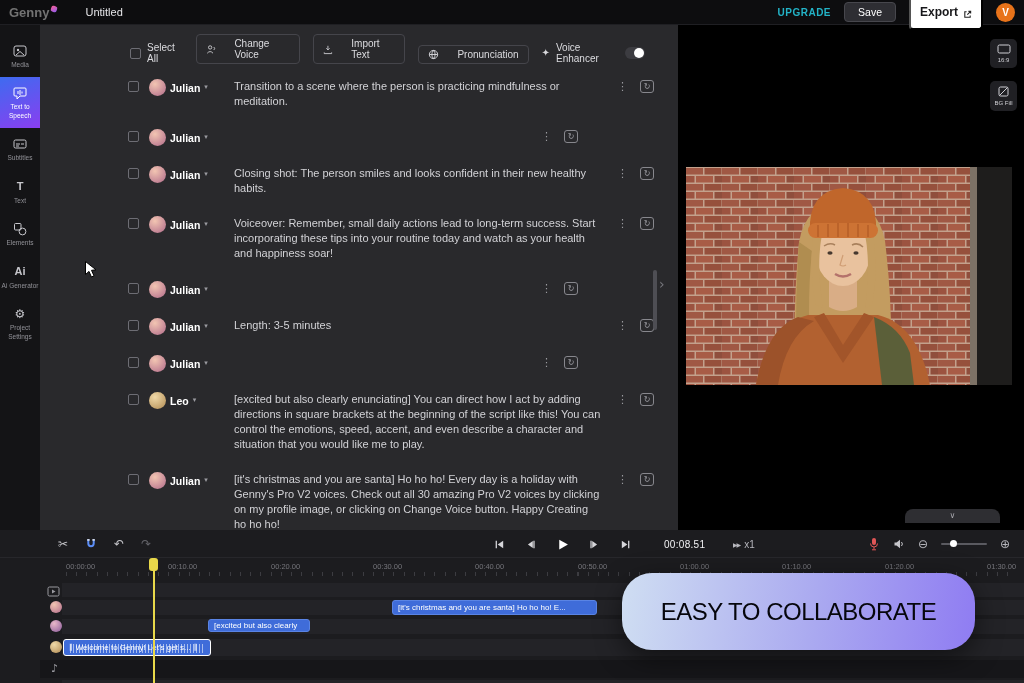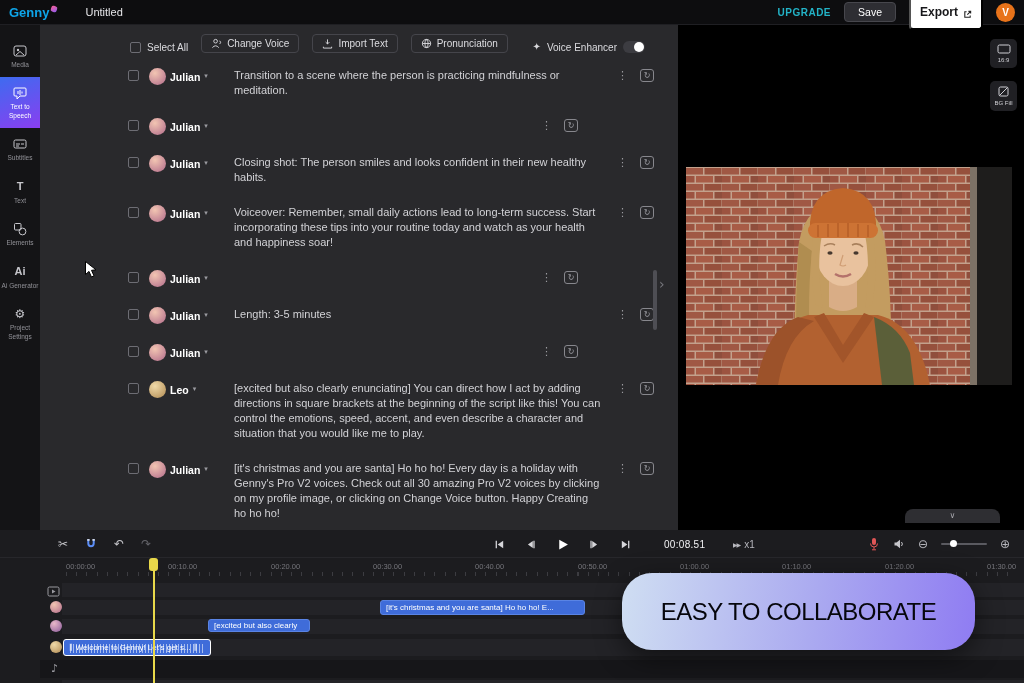--- a/index.html
+++ b/index.html
@@ -3,21 +3,21 @@
 <meta charset="utf-8">
 <style>
   *{margin:0;padding:0;box-sizing:border-box}
   html,body{background:#0a0a0b}
   body{width:1024px;height:683px;font-family:"Liberation Sans",sans-serif}
   .icon{font-family:"DejaVu Sans","Liberation Sans",sans-serif;font-style:normal;line-height:1}
   .app{position:relative;width:1024px;height:683px;overflow:hidden;background:#1c1c1f;color:#ddd}
 
   
   .topbar{position:absolute;top:0;left:0;width:100%;height:25px;background:#0d0d0f;border-bottom:1px solid #1f1f23;display:flex;align-items:center;padding:0 9px;z-index:30}
-  .logo{font-weight:bold;color:#0ea5e9;font-size:13px}
+  .logo{font-weight:bold;color:#737373;font-size:13px}
   .logo-mark{display:inline-block;width:6px;height:6px;margin:0 0 6px 2px;background:linear-gradient(135deg,#ff5f8f,#8a5cf5);border-radius:2px;transform:rotate(20deg)}
   .project-title{margin-left:28px;font-size:11px;color:#e6e6e9}
   .topbar-right{margin-left:auto;display:flex;align-items:center;gap:13px}
   .upgrade{color:#23b3c7;font-size:10px;font-weight:bold;letter-spacing:.5px;cursor:pointer}
   .btn-save{background:#2e2e33;border:1px solid #47474d;color:#fff;font-size:10.5px;padding:3px 13px;border-radius:4px}
   .btn-export{background:#fff;color:#17171a;font-size:12px;padding:9px 9px;border-radius:4px;display:flex;align-items:flex-end;gap:5px;font-weight:bold}
   .user-avatar{width:19px;height:19px;border-radius:50%;background:#e8731a;color:#fff;font-size:10px;font-weight:bold;display:flex;align-items:center;justify-content:center}
 
   
   .sidebar{position:absolute;top:25px;left:0;width:40px;height:505px;background:#141416;z-index:20;display:flex;flex-direction:column;padding-top:10px}
@@ -26,21 +26,21 @@
   .side-item.active{background:linear-gradient(160deg,#3e6bf0,#8a3ef0);color:#fff}
   .side-item.active .si-icon{color:#fff}
   .si-icon svg{display:block}
   .si-letter{font-size:11px;font-weight:bold}
 
   
   .script-panel{position:absolute;top:25px;left:40px;width:638px;height:505px;background:#29292c;overflow:hidden;z-index:10}
   .script-toolbar{display:flex;align-items:flex-end;gap:13px;padding:9px 0 2px 90px;font-size:10px;color:#dcdce0}
   .select-all{display:flex;align-items:center;gap:6px;cursor:pointer}
   .checkbox{width:11px;height:11px;border:1px solid #6d6d74;border-radius:2px;flex:none}
-  .tool-pill{display:flex;align-items:center;gap:5px;border:1px solid #45454b;border-radius:4px;padding:3px 9px;cursor:pointer}
+  .tool-pill{display:flex;align-items:center;gap:18px;border:1px solid #45454b;border-radius:4px;padding:3px 9px;cursor:pointer}
   .tool-pill svg{display:block}
   .voice-enhancer{margin-left:auto;display:flex;align-items:center;gap:6px;margin-right:33px;cursor:pointer}
   .wand{font-size:10px;color:#d8d8dc}
   .toggle{width:22px;height:12px;border-radius:6px;background:#3c3c41;position:relative}
   .toggle .knob{position:absolute;right:1px;top:1px;width:10px;height:10px;border-radius:50%;background:#fff}
 
   .script-list{display:flex;flex-direction:column;gap:20px;padding-top:13px}
   .srow{display:grid;grid-template-columns:12px 76px 368px 1fr;column-gap:9px;padding-left:88px;align-items:start}
   .srow .checkbox{margin-top:2px}
   .voice{display:flex;align-items:center;gap:4px;white-space:nowrap;cursor:pointer}
@@ -91,21 +91,21 @@
   .rowbg.rc{top:41px;height:15px}
   .rowbg.rd{top:61px;height:17px}
   .rowbg.music{left:40px;top:82px;height:18px;background:#161619}
   .rowbg.partial{top:102px;height:3px}
   .trk-ic{position:absolute;color:#9a9aa0;cursor:pointer}
   .trk-av{position:absolute;width:12px;height:12px;border-radius:50%;cursor:pointer}
   .av1{background:radial-gradient(circle at 35% 30%,#f2c5b2,#b06a8a)}
   .av2{background:radial-gradient(circle at 35% 30%,#e8b8c8,#8a5a9a)}
   .av3{background:radial-gradient(circle at 35% 30%,#f0d9a8,#b08a52)}
   .clip{position:absolute;background:#3f6cd9;border:1px solid #5a84e4;border-radius:3px;color:#fff;font-size:8px;line-height:1;display:flex;align-items:center;padding:0 5px;white-space:nowrap;overflow:hidden;cursor:pointer}
-  .clip-1{left:380px;top:22px;width:205px;height:15px}
+  .clip-1{left:392px;top:22px;width:205px;height:15px}
   .clip-2{left:208px;top:41px;width:102px;height:13px}
   .clip-3{left:63px;top:61px;width:148px;height:17px;border:1px solid #fff;gap:3px}
   .clip-3 .wave{position:absolute;left:6px;right:6px;top:4px;height:9px;background:repeating-linear-gradient(90deg,rgba(255,255,255,.55) 0 1px,rgba(255,255,255,0) 1px 3px)}
   .clip-3 .ctext{position:relative;z-index:2;overflow:hidden;text-overflow:ellipsis}
   .chandle{position:relative;z-index:2;font-size:7px;color:#fff}
   .playhead-line{position:absolute;left:153px;top:28px;width:2px;height:125px;background:#e8d84a;z-index:6;cursor:ew-resize}
   .playhead-handle{position:absolute;left:149px;top:28px;width:9px;height:13px;border-radius:3px;background:#e8d84a;z-index:7;cursor:ew-resize}
 
   
   .banner{position:absolute;left:622px;top:573px;width:353px;height:77px;border-radius:30px;background:linear-gradient(97deg,#cfdef2 0%,#aaa9f0 55%,#8f7cf2 100%);display:flex;align-items:center;justify-content:center;z-index:40;box-shadow:0 8px 26px rgba(0,0,0,.5)}

